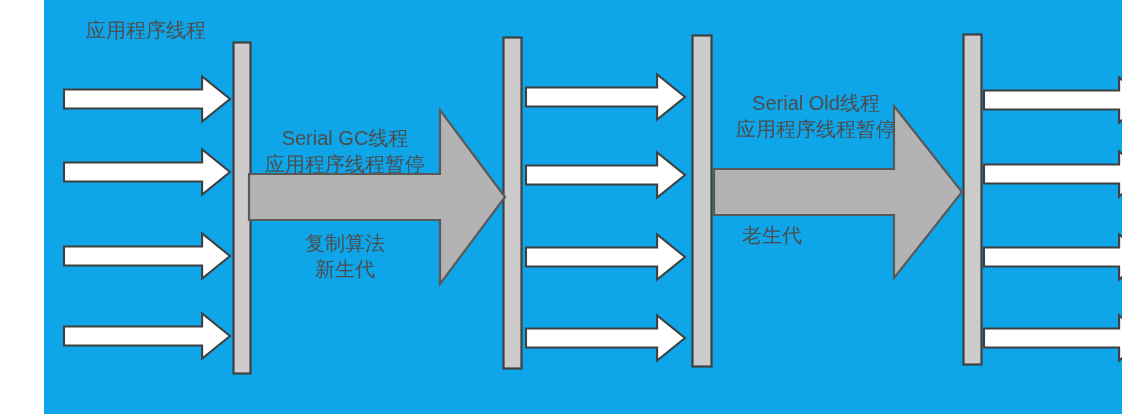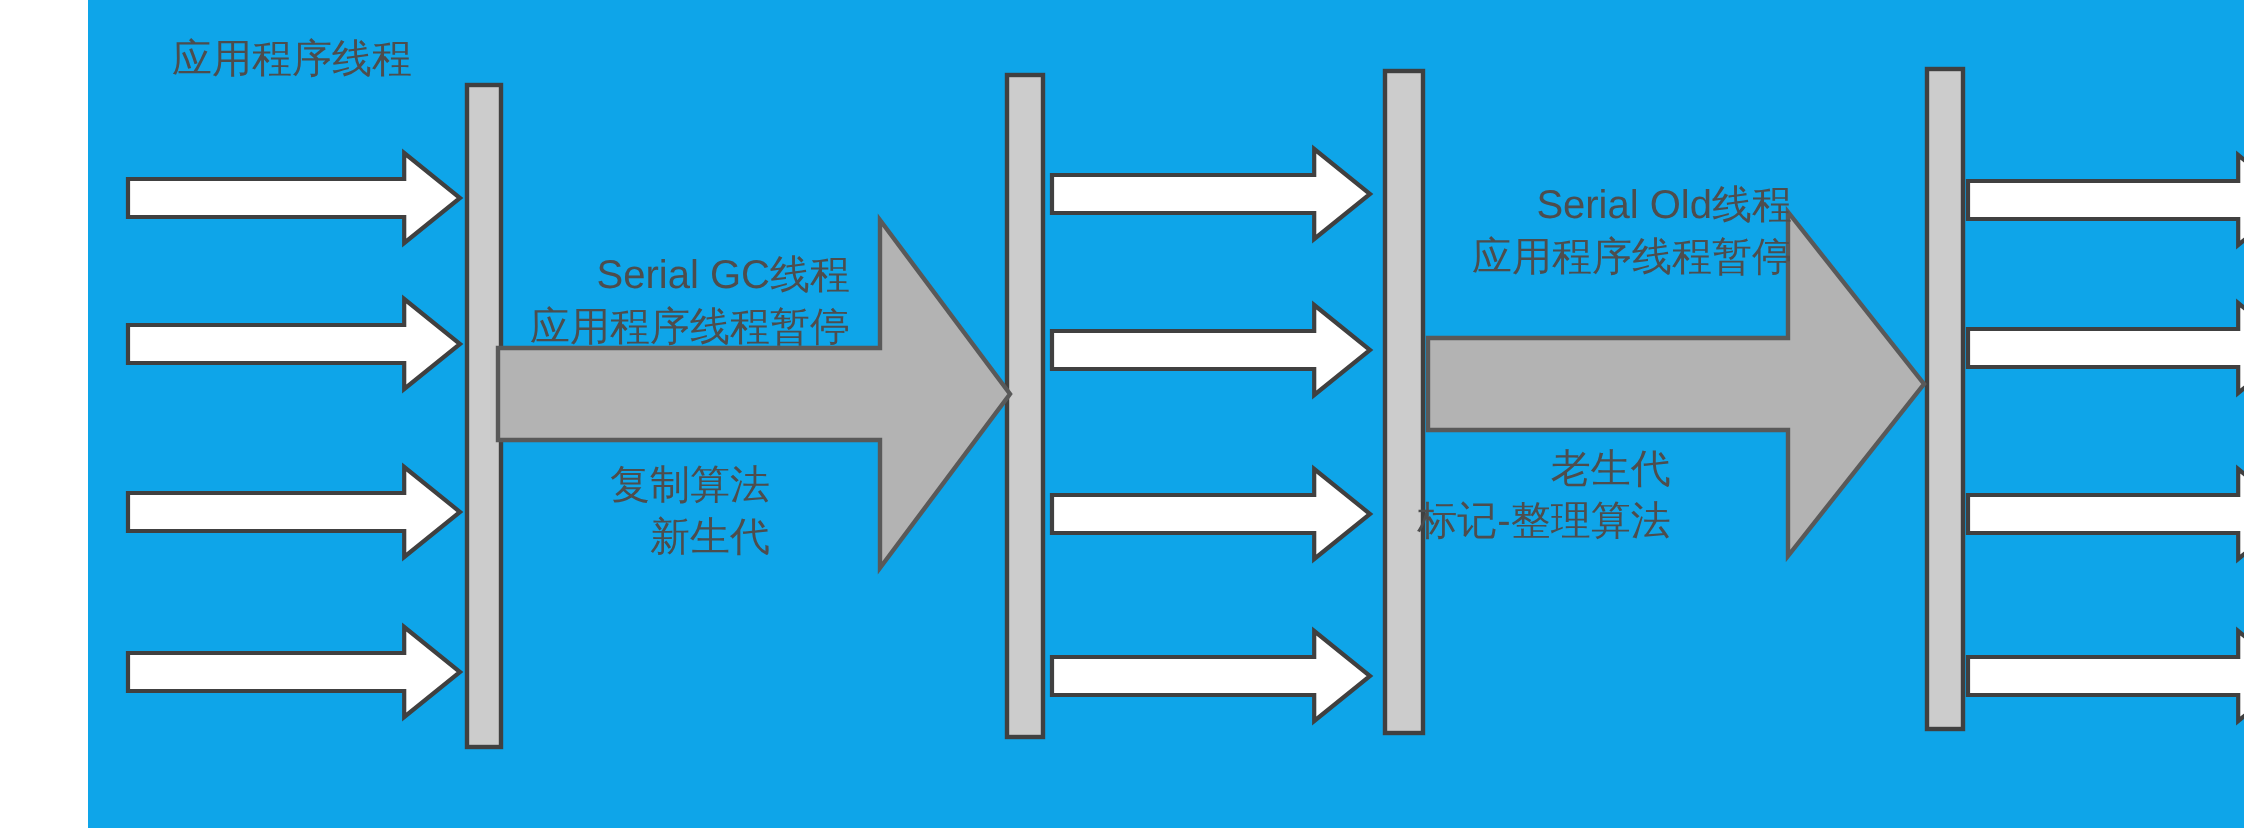--- a/index.html
+++ b/index.html
@@ -28,21 +28,21 @@
     position: absolute;
     color: #4d4d4d;
     font-size: 20px;
     line-height: 25px;
     white-space: nowrap;
     letter-spacing: 0px;
   }
   .lbl-block {
     position: absolute;
     transform: translateX(-50%);
-    text-align: right;
+    text-align: center;
     color: #4d4d4d;
     font-size: 20px;
     line-height: 26px;
     white-space: nowrap;
   }
   .lbl-block div { display: block; }
 </style>
 </head>
 <body>
 
@@ -87,16 +87,15 @@
     <div>新生代</div>
   </div>
 
   <div class="lbl-block" id="phase1-top" style="left: 772px; top: 90px;">
     <div>Serial Old线程</div>
     <div>应用程序线程暂停</div>
   </div>
 
   <div class="lbl-block" id="phase1-bottom" style="left: 728px; top: 222px;">
     <div>老生代</div>
-    <div>标记-整理算法</div>
   </div>
 
 </div>
 
 </body></html>

